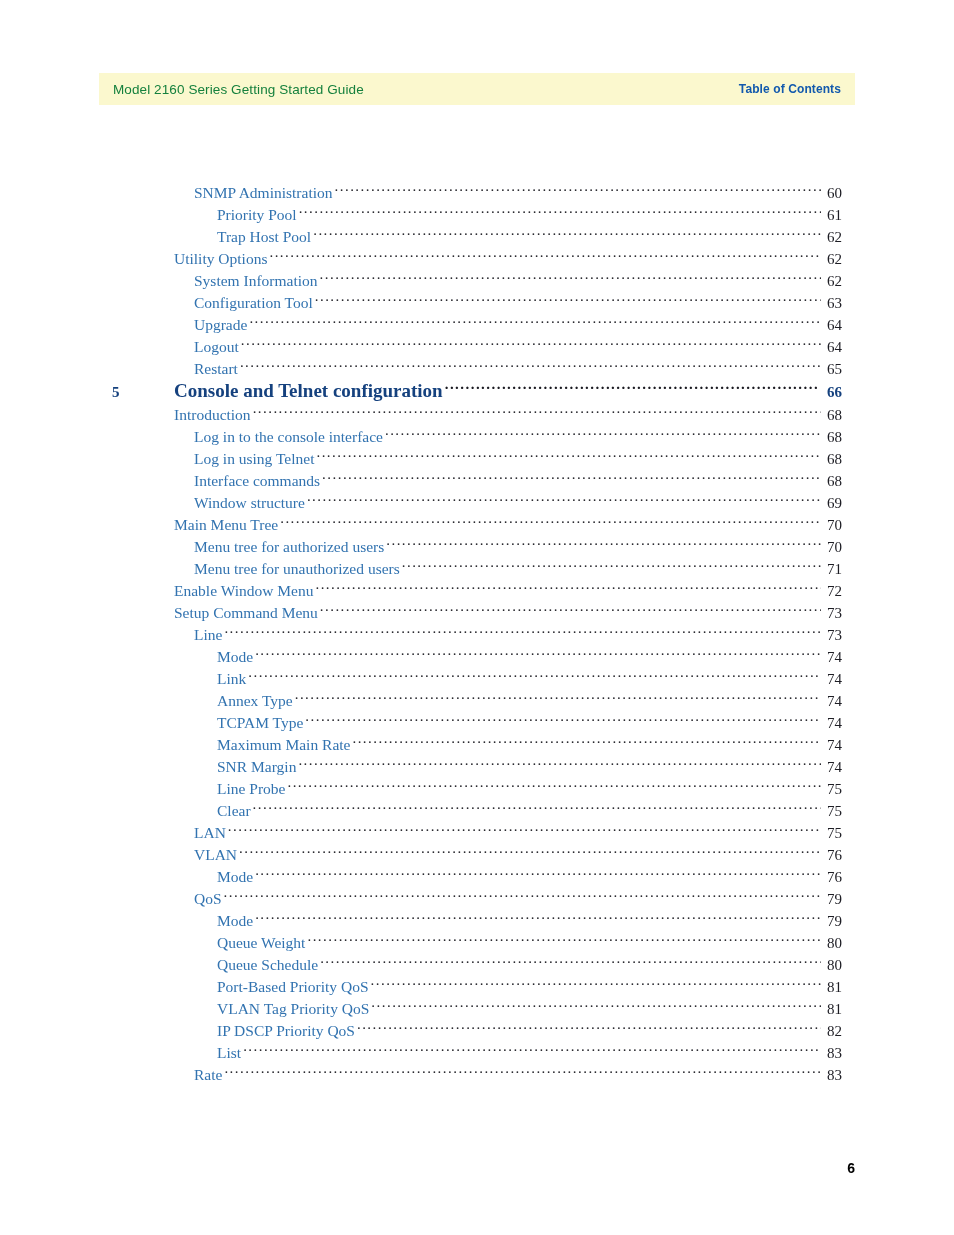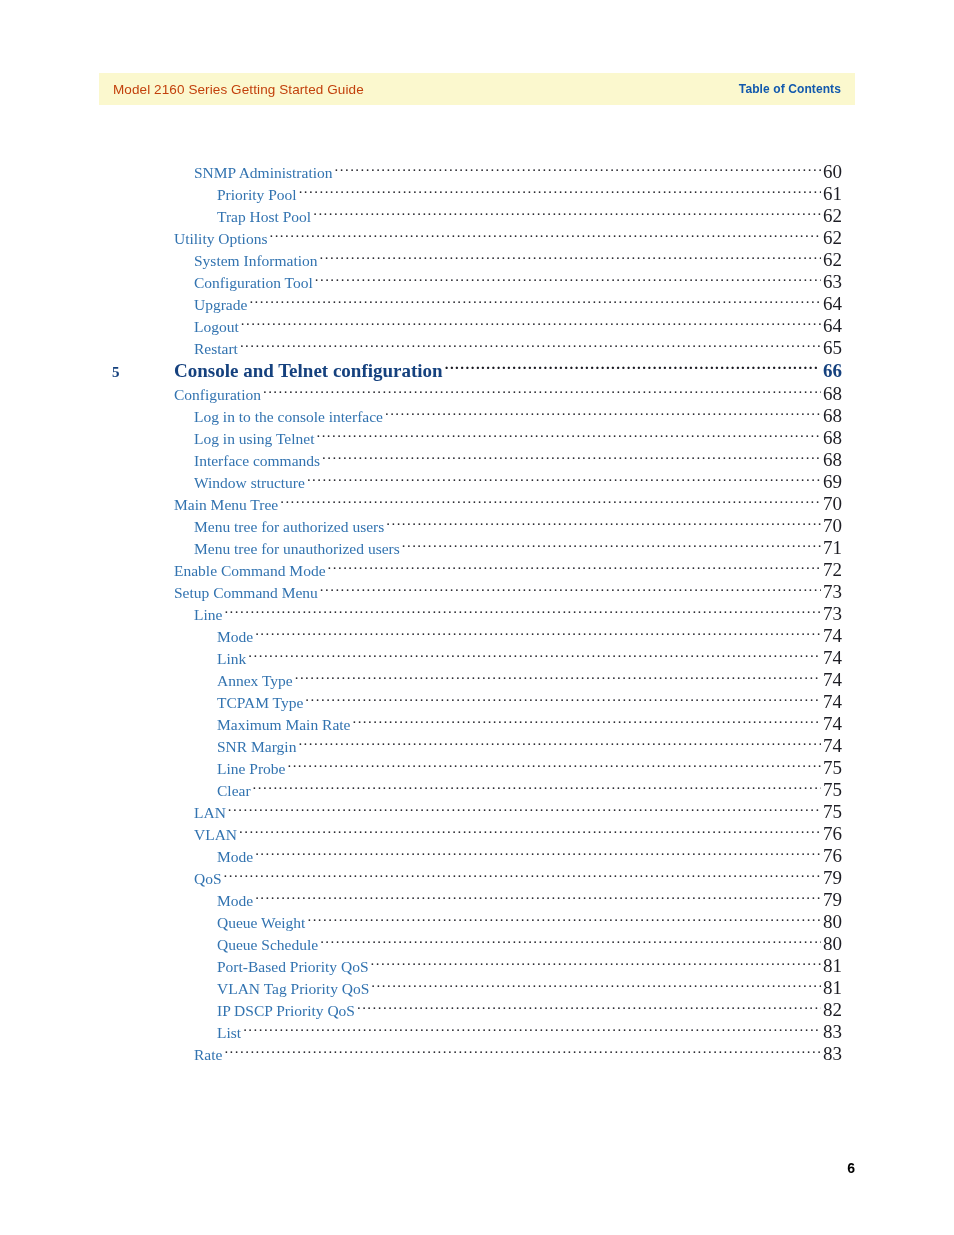--- a/index.html
+++ b/index.html
@@ -25,21 +25,21 @@
     background: #fbf8ce;
     display: flex;
     align-items: center;
     justify-content: space-between;
     box-sizing: border-box;
     padding: 0 14px 0 14px;
   }
   #header-title {
     font-family: "Liberation Sans", sans-serif;
     font-size: 13.5px;
-    color: #c2410c;
+    color: #15803d;
     letter-spacing: 0.1px;
     white-space: nowrap;
   }
   #header-section {
     font-family: "Liberation Sans", sans-serif;
     font-size: 12px;
     font-weight: bold;
     color: #1259ad;
     letter-spacing: 0.1px;
     white-space: nowrap;
@@ -90,22 +90,23 @@
     color: #26262c;
     white-space: nowrap;
     position: absolute;
     left: 0;
     bottom: 1px;
   }
   .toc-page {
     flex: 0 0 auto;
     min-width: 20px;
     text-align: right;
-    font-size: 19px;
+    font-size: 15px;
     color: #1d1d24;
+    margin-top: 21px;
   }
 
   
   .lvl1 .toc-label { margin-left: 34px; }
   .lvl2 .toc-label { margin-left: 54px; text-align: center; }
   .lvl3 .toc-label { margin-left: 77px; }
   .lvl4 .toc-label { margin-left: 99px; }
 
   
   .toc-row.chapter .toc-label {
@@ -200,21 +201,21 @@
       <span class="toc-page">65</span>
     </div>
     <div class="toc-row lvl1 chapter">
       <span class="chapnum">5</span>
       <span class="toc-label">Console and Telnet configuration</span>
       <span class="leader"></span>
       <span class="toc-page">66</span>
     </div>
     <div class="toc-row lvl1">
       <span class="chapnum blank"></span>
-      <span class="toc-label">Configuration</span>
+      <span class="toc-label">Introduction</span>
       <span class="leader"></span>
       <span class="toc-page">68</span>
     </div>
     <div class="toc-row lvl2">
       <span class="chapnum blank"></span>
       <span class="toc-label">Log in to the console interface</span>
       <span class="leader"></span>
       <span class="toc-page">68</span>
     </div>
     <div class="toc-row lvl2">
@@ -248,21 +249,21 @@
       <span class="toc-page">70</span>
     </div>
     <div class="toc-row lvl2">
       <span class="chapnum blank"></span>
       <span class="toc-label">Menu tree for unauthorized users</span>
       <span class="leader"></span>
       <span class="toc-page">71</span>
     </div>
     <div class="toc-row lvl1">
       <span class="chapnum blank"></span>
-      <span class="toc-label">Enable Command Mode</span>
+      <span class="toc-label">Enable Window Menu</span>
       <span class="leader"></span>
       <span class="toc-page">72</span>
     </div>
     <div class="toc-row lvl1">
       <span class="chapnum blank"></span>
       <span class="toc-label">Setup Command Menu</span>
       <span class="leader"></span>
       <span class="toc-page">73</span>
     </div>
     <div class="toc-row lvl2">

